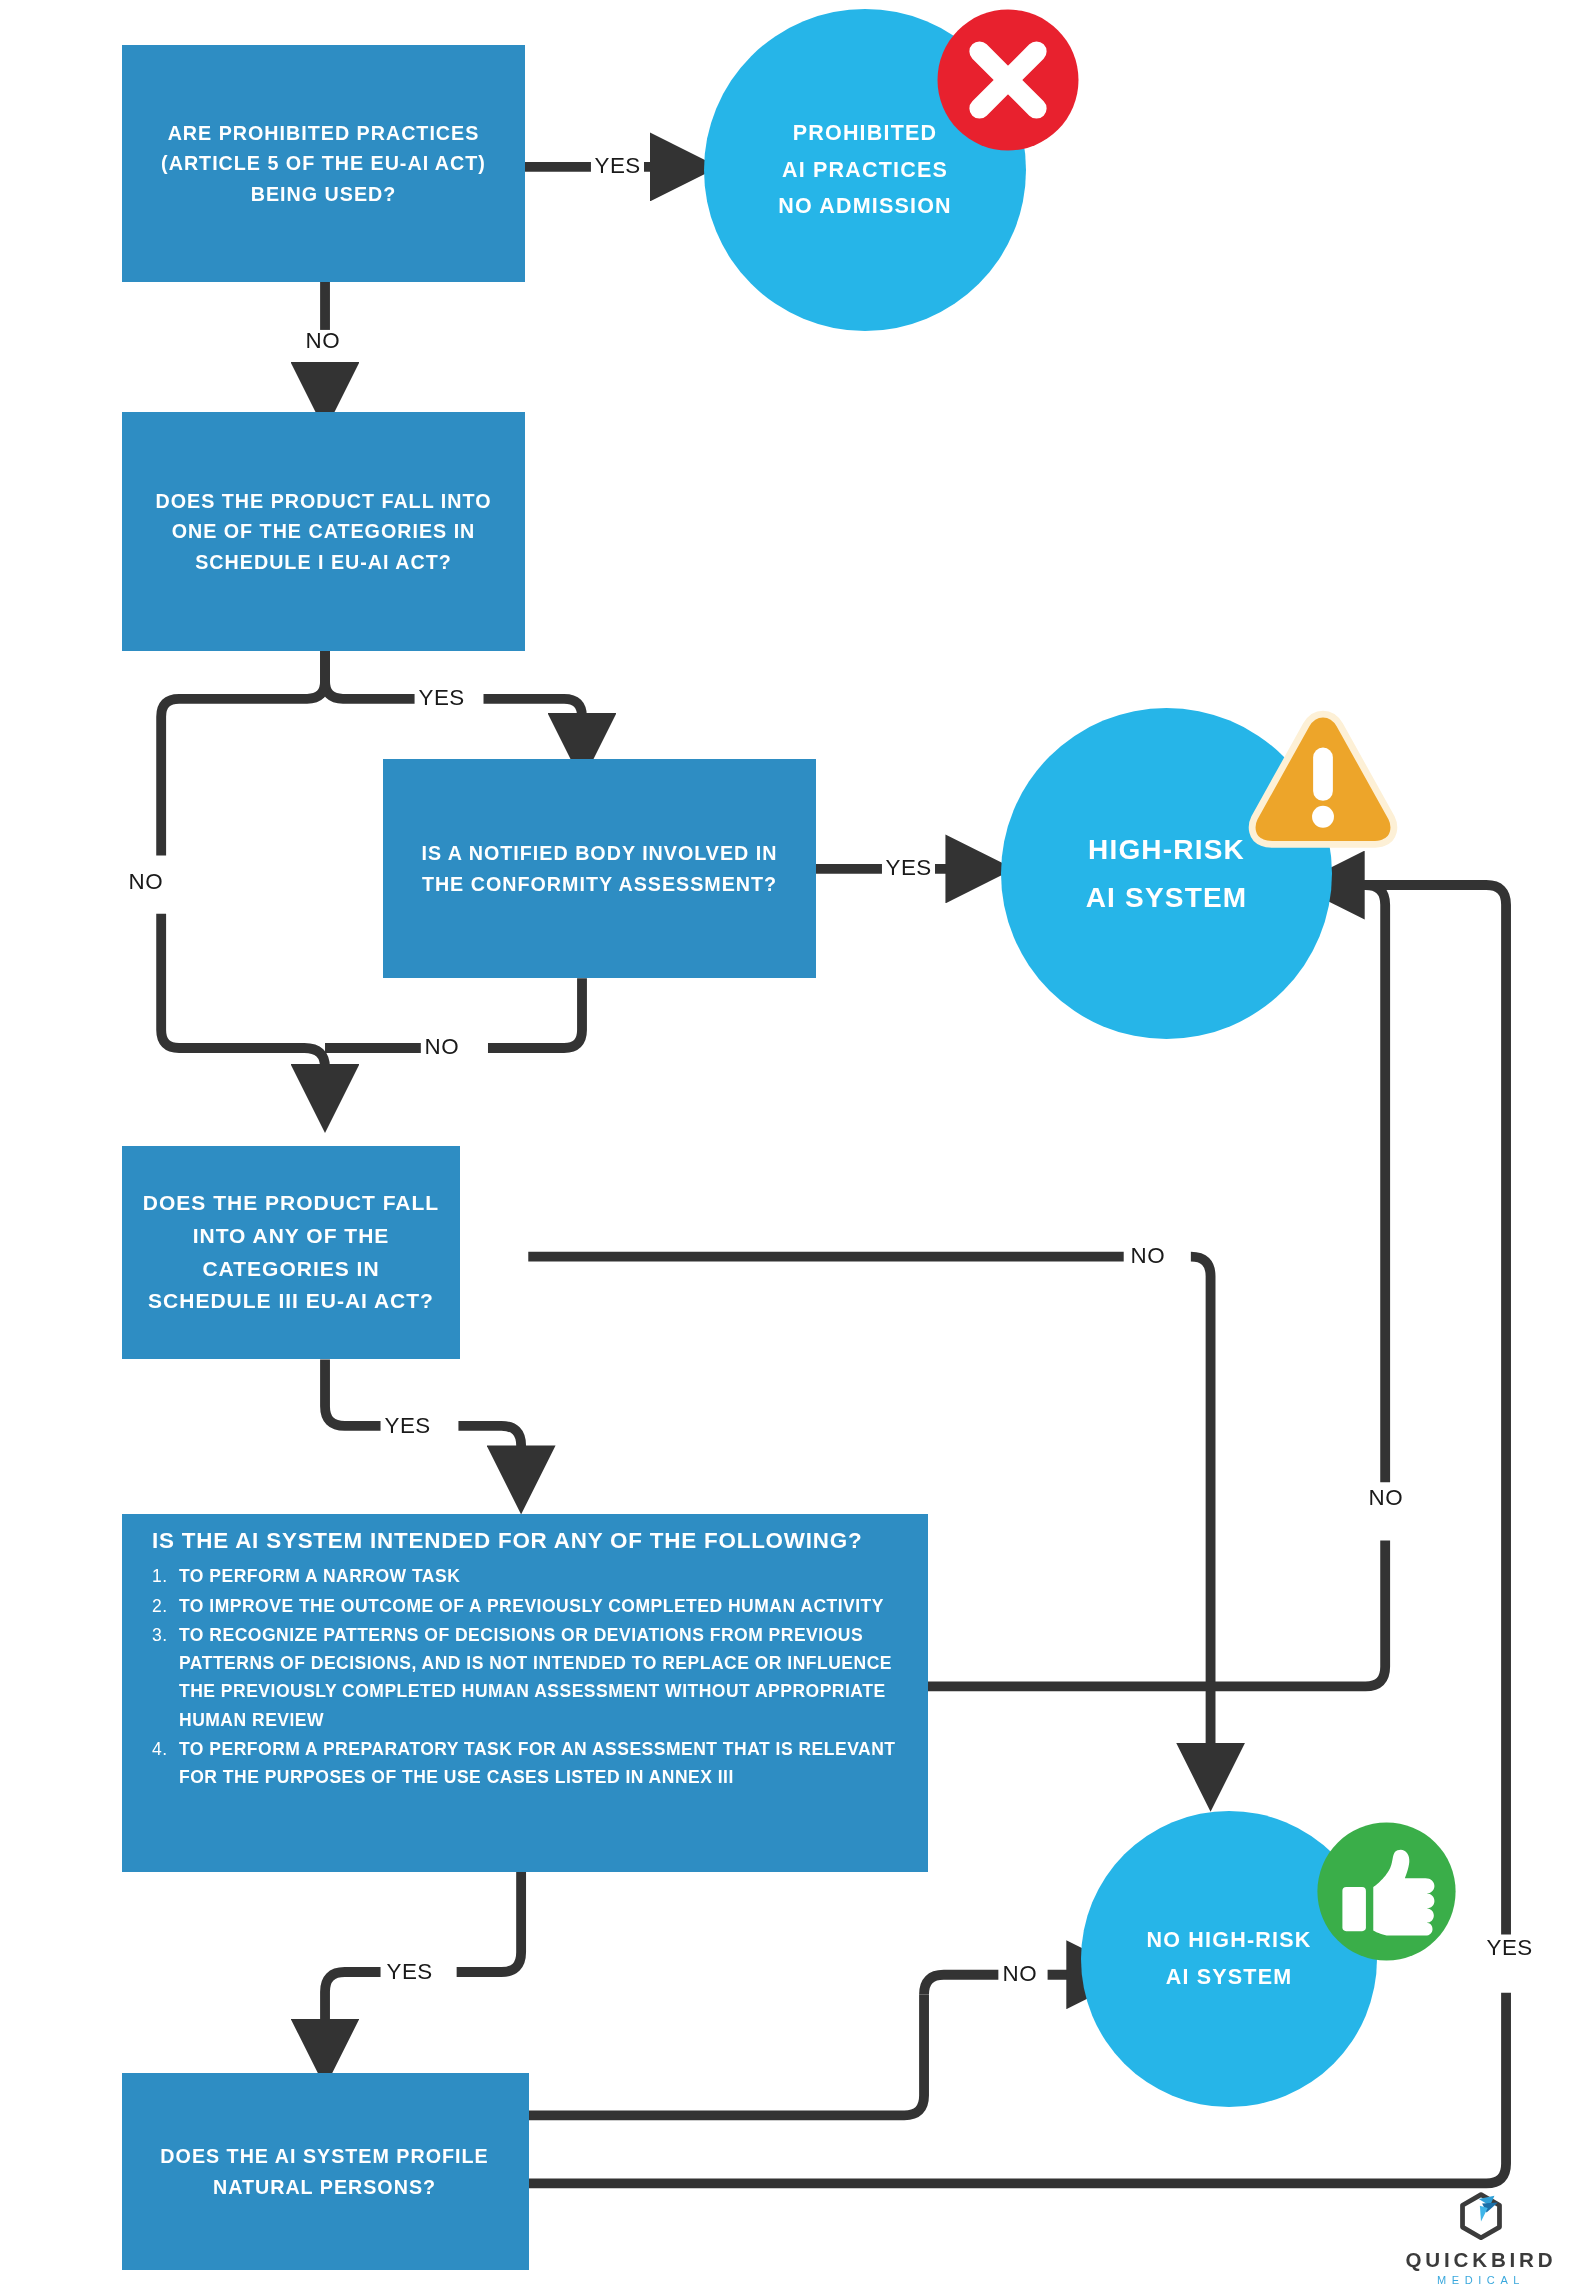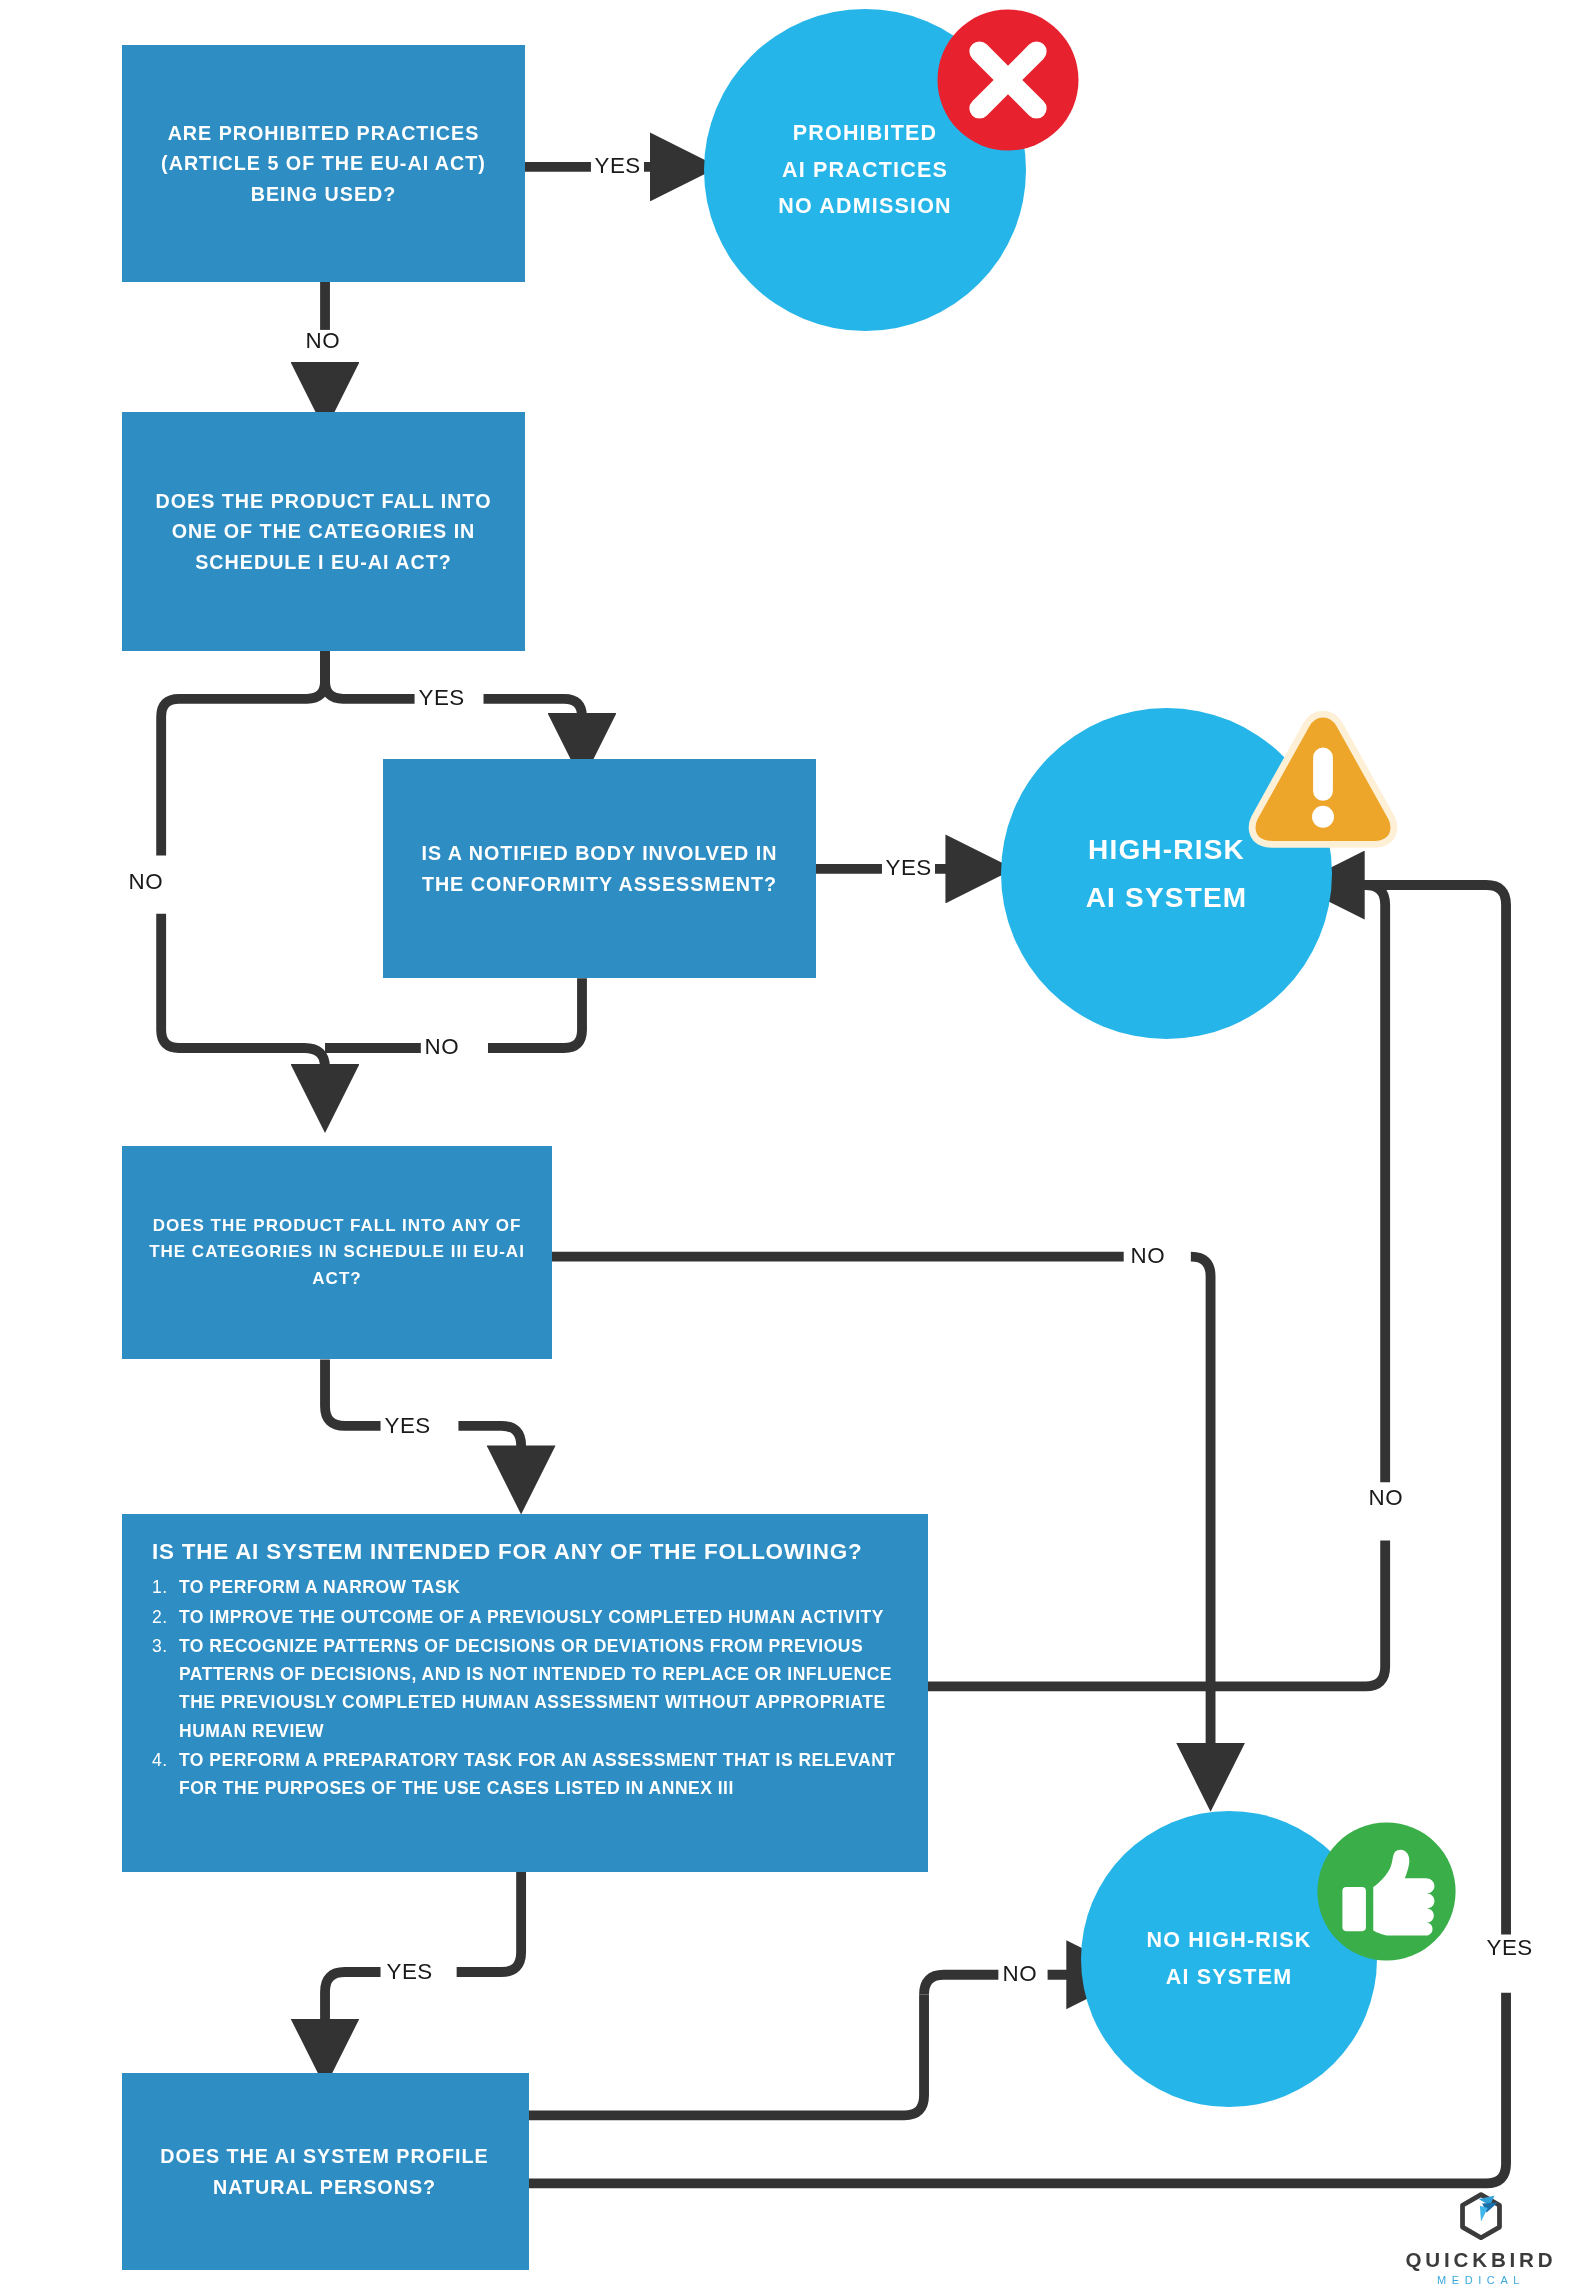--- a/index.html
+++ b/index.html
@@ -74,21 +74,21 @@
     white-space: nowrap;
     line-height: 1;
   }
 
   
   .listbox {
     position: absolute;
     background: #2e8dc3;
     color: #ffffff;
     z-index: 3;
-    padding: 23px 27px 23px 30px;
+    padding: 12px 27px 23px 30px;
   }
   .listbox h3 {
     font-size: 22.4px;
     font-weight: bold;
     letter-spacing: 0.8px;
     margin-bottom: 7.2px;
     line-height: 1.3;
   }
   .listbox ol {
     list-style: none;
@@ -219,21 +219,21 @@
 AI SYSTEM</span>
   </div>
   <div class="badge" style="left:1247px; top:708px; width:152px; height:143px;">
     <svg width="152" height="143" viewBox="0 0 100 94" aria-hidden="true">
       <path d="M50 4 C55 4 58.5 6.8 61 11 L95 72 C98 78 97 86 90 88.5 C87.5 89.5 85 89.7 82 89.7 L18 89.7 C15 89.7 12.5 89.5 10 88.5 C3 86 2 78 5 72 L39 11 C41.5 6.8 45 4 50 4 Z" fill="#eda52a" stroke="#fdf0d6" stroke-width="4.5"></path>
       <rect x="43.5" y="26" width="13" height="35" rx="6.5" fill="#ffffff"></rect>
       <circle cx="50" cy="71.5" r="7.2" fill="#ffffff"></circle>
     </svg>
   </div>
 
-  <div class="box" style="left:122px; top:1146px; width:430px; height:213px; font-size:17px;">
+  <div class="box" style="left:122px; top:1146px; width:338px; height:213px; font-size:21px;">
     <span class="txt">DOES THE PRODUCT FALL INTO ANY OF THE CATEGORIES IN SCHEDULE III EU-AI ACT?</span>
   </div>
 
   <div class="listbox" style="left:122px; top:1514px; width:806px; height:358px;">
     <h3>IS THE AI SYSTEM INTENDED FOR ANY OF THE FOLLOWING?</h3>
     <ol>
       <li>TO PERFORM A NARROW TASK</li>
       <li>TO IMPROVE THE OUTCOME OF A PREVIOUSLY COMPLETED HUMAN ACTIVITY</li>
       <li>TO RECOGNIZE PATTERNS OF DECISIONS OR DEVIATIONS FROM PREVIOUS PATTERNS OF DECISIONS, AND IS NOT INTENDED TO REPLACE OR INFLUENCE THE PREVIOUSLY COMPLETED HUMAN ASSESSMENT WITHOUT APPROPRIATE HUMAN REVIEW</li>
       <li>TO PERFORM A PREPARATORY TASK FOR AN ASSESSMENT THAT IS RELEVANT FOR THE PURPOSES OF THE USE CASES LISTED IN ANNEX III</li>

